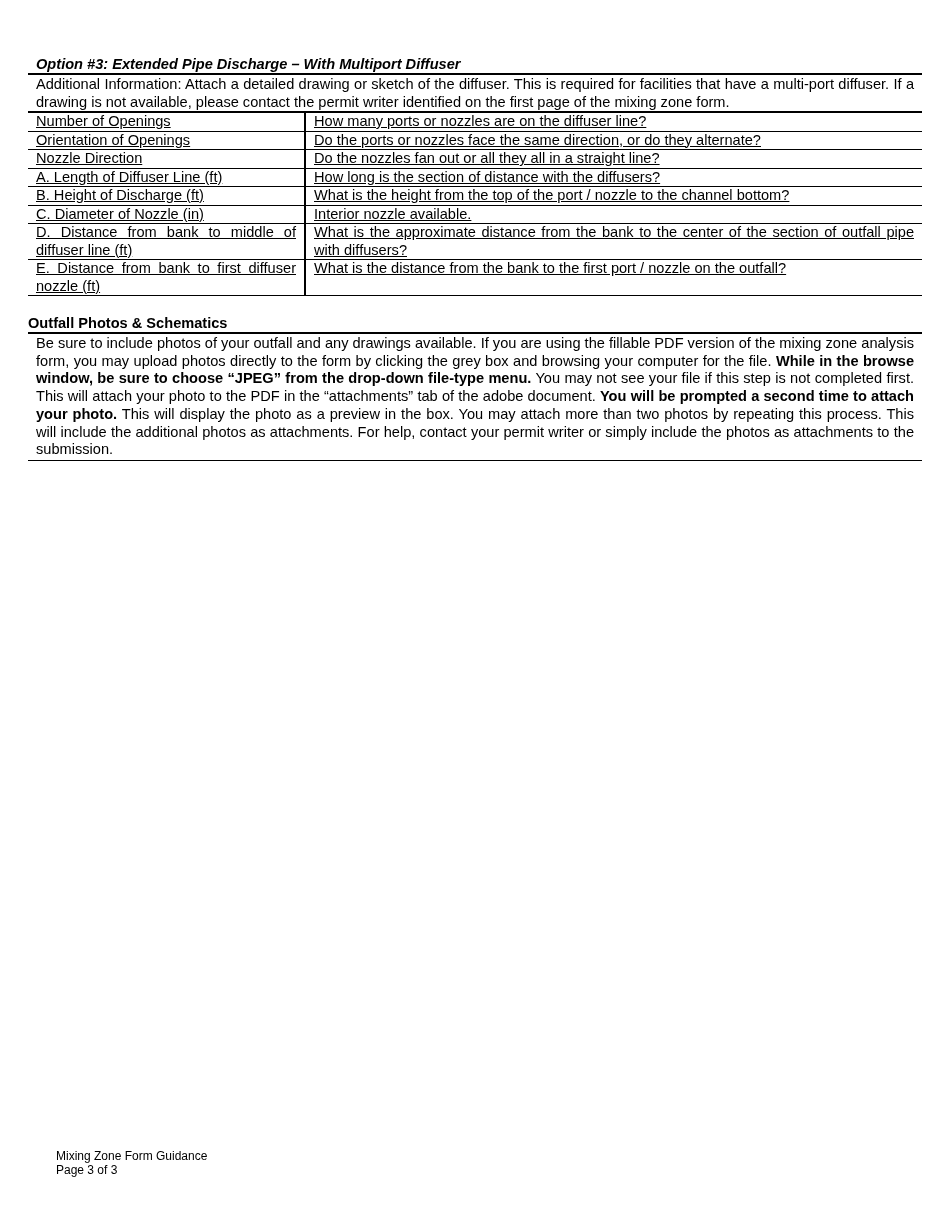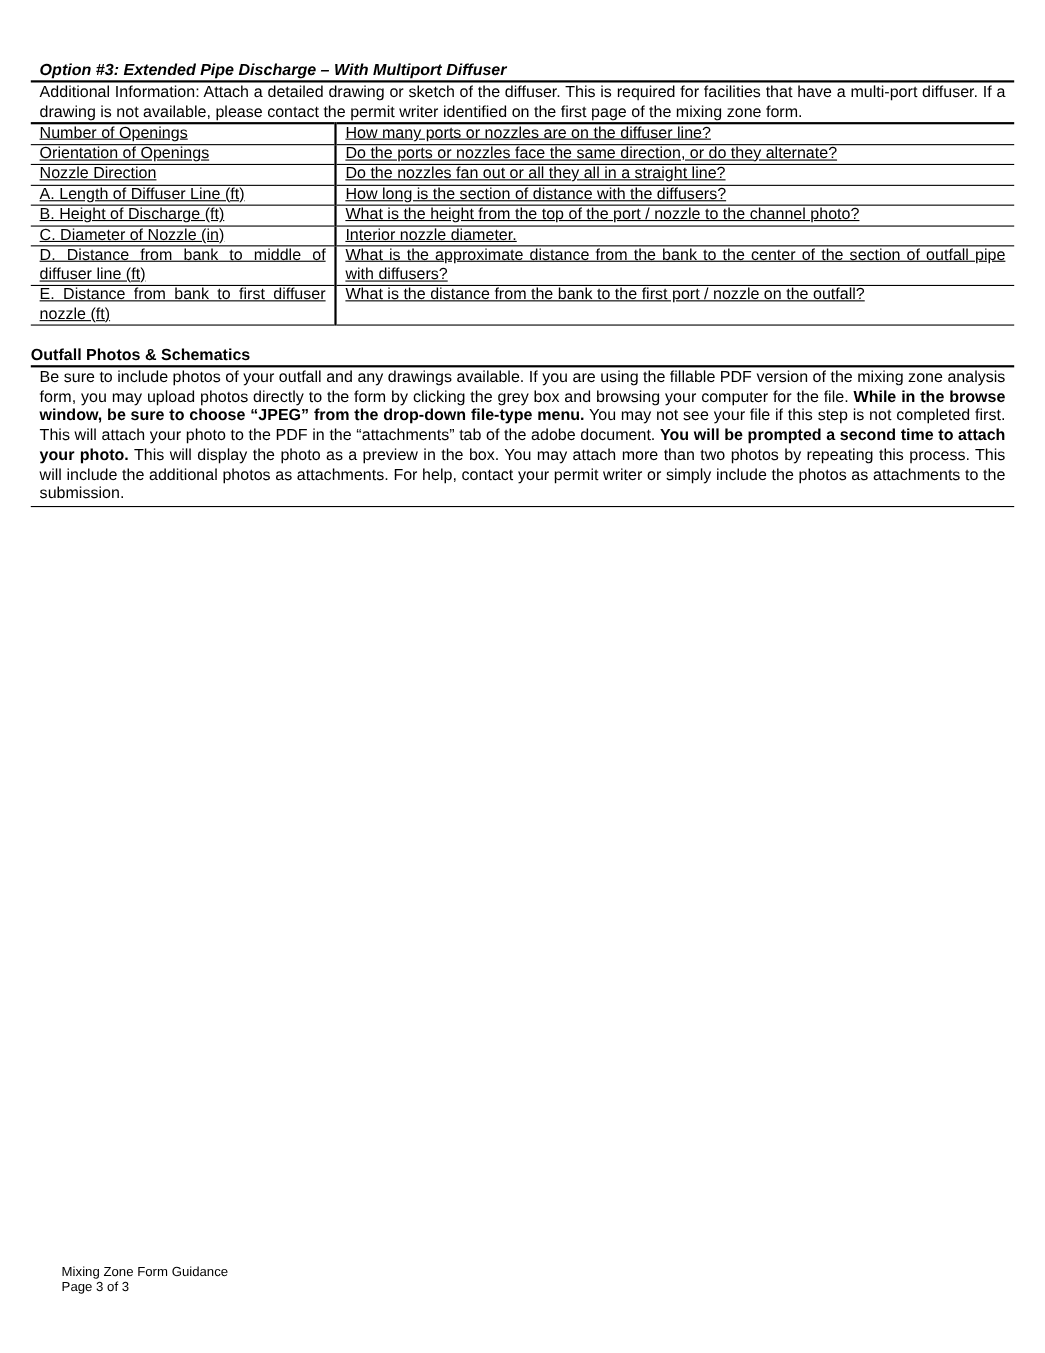--- a/index.html
+++ b/index.html
@@ -41,25 +41,25 @@
       <tr>
         <td class="label">Nozzle Direction</td>
         <td class="desc">Do the nozzles fan out or all they all in a straight line?</td>
       </tr>
       <tr>
         <td class="label">A. Length of Diffuser Line (ft)</td>
         <td class="desc">How long is the section of distance with the diffusers?</td>
       </tr>
       <tr>
         <td class="label">B. Height of Discharge (ft)</td>
-        <td class="desc">What is the height from the top of the port / nozzle to the channel photo?</td>
+        <td class="desc">What is the height from the top of the port / nozzle to the channel bottom?</td>
       </tr>
       <tr>
         <td class="label">C. Diameter of Nozzle (in)</td>
-        <td class="desc">Interior nozzle diameter.</td>
+        <td class="desc">Interior nozzle available.</td>
       </tr>
       <tr>
         <td class="label">D. Distance from bank to middle of diffuser line (ft)</td>
         <td class="desc">What is the approximate distance from the bank to the center of the section of outfall pipe with diffusers?</td>
       </tr>
       <tr>
         <td class="label">E. Distance from bank to first diffuser nozzle (ft)</td>
         <td class="desc">What is the distance from the bank to the first port / nozzle on the outfall?</td>
       </tr>
     </tbody>

